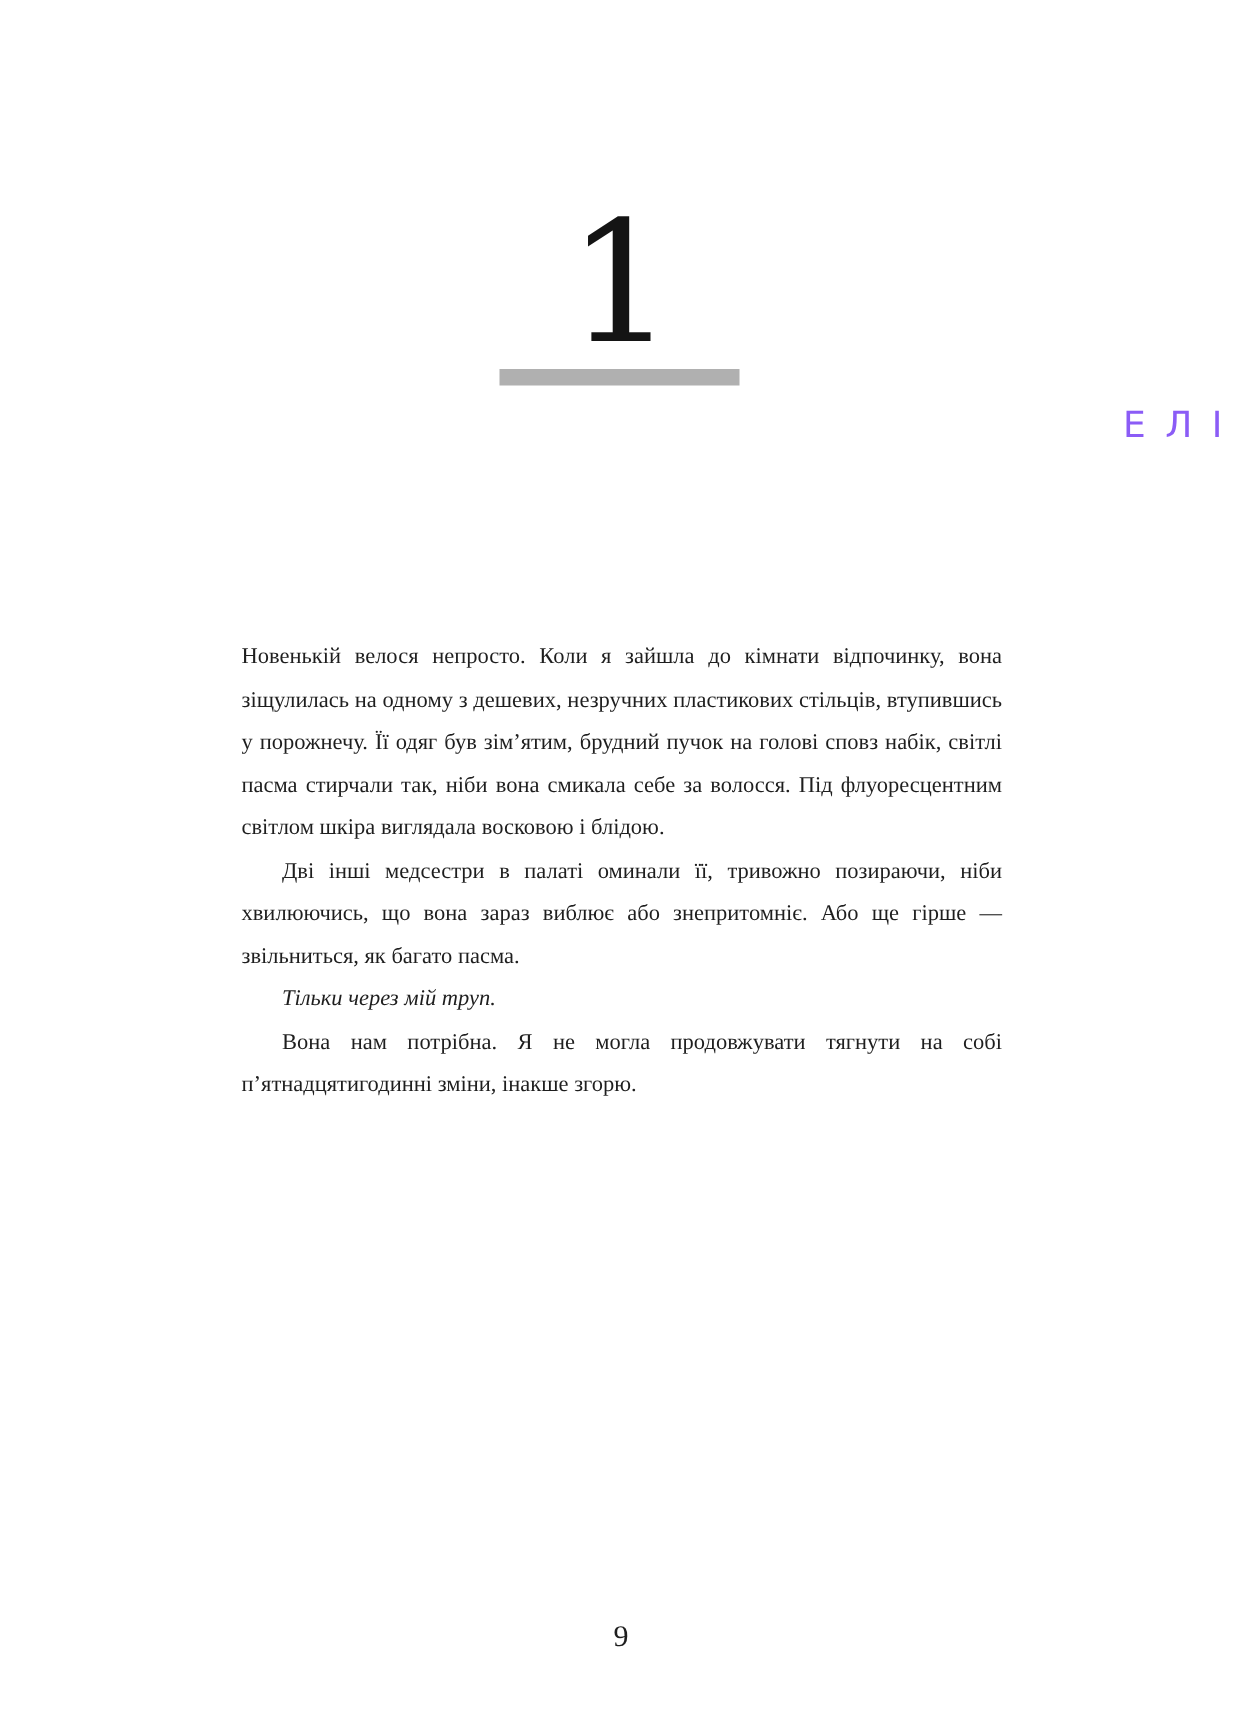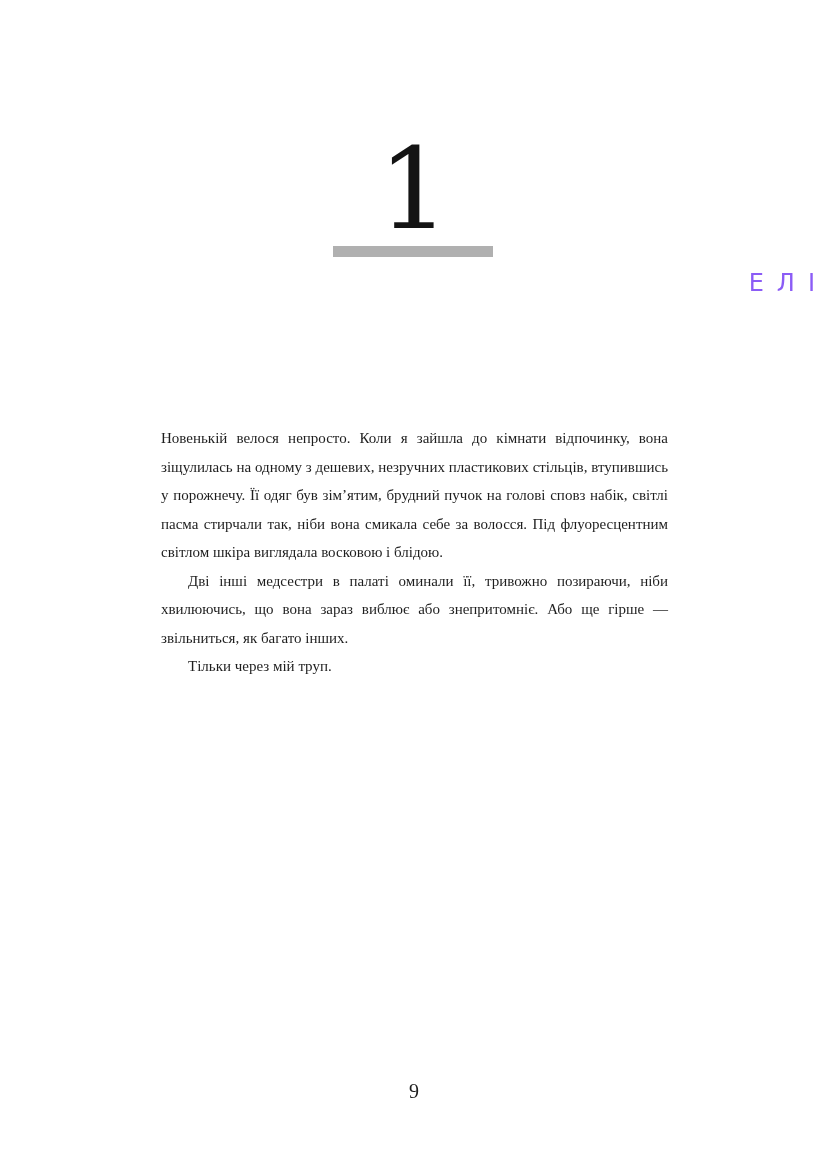--- a/index.html
+++ b/index.html
@@ -63,20 +63,21 @@
   }
   .body-text p {
     margin: 0;
     padding: 0;
     text-indent: 27px;
   }
   .body-text p.no-indent {
     text-indent: 0;
   }
   .body-text p.italic {
+    font-style: italic;
   }
   .page-number {
     position: absolute;
     top: 1081px;
     left: 0;
     width: 100%;
     text-align: center;
     font-size: 20px;
     line-height: 1;
     color: #1e1e1e;
@@ -88,19 +89,20 @@
 <div class="page" style="background: rgb(255, 255, 255); color: rgb(30, 30, 30);">
 
   <div class="chapter-number">1</div>
 
   <div class="chapter-rule" style="background: rgb(176, 176, 176);"></div>
 
   <div class="chapter-title">ЕЛІ</div>
 
   <div class="body-text">
       <p class="no-indent">Новенькій велося непросто. Коли я зайшла до кімнати відпочинку, вона зіщулилась на одному з дешевих, незручних пластикових стільців, втупившись у порожнечу. Її одяг був зім’ятим, брудний пучок на голові сповз набік, світлі пасма стирчали так, ніби вона смикала себе за волосся. Під флуоресцентним світлом шкіра виглядала восковою і блідою.</p>
-      <p>Дві інші медсестри в палаті оминали її, тривожно позираючи, ніби хвилюючись, що вона зараз виблює або знепритомніє. Або ще гірше — звільниться, як багато інших.</p>
+      <p>Дві інші медсестри в палаті оминали її, тривожно позираючи, ніби хвилюючись, що вона зараз виблює або знепритомніє. Або ще гірше — звільниться, як багато пасма.</p>
       <p class="italic">Тільки через мій труп.</p>
+      <p>Вона нам потрібна. Я не могла продовжувати тягнути на собі п’ятнадцятигодинні зміни, інакше згорю.</p>
     </div>
 
   <div class="page-number">9</div>
 
 </div>
 
 </body></html>

